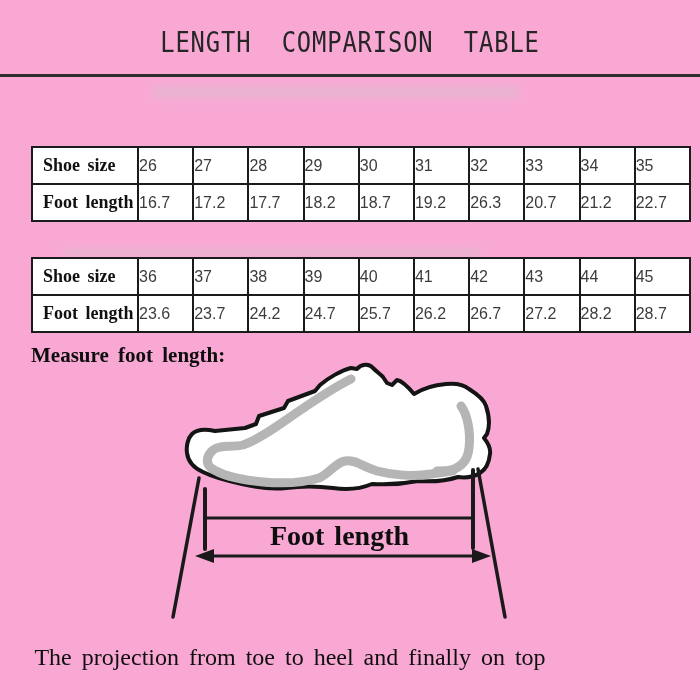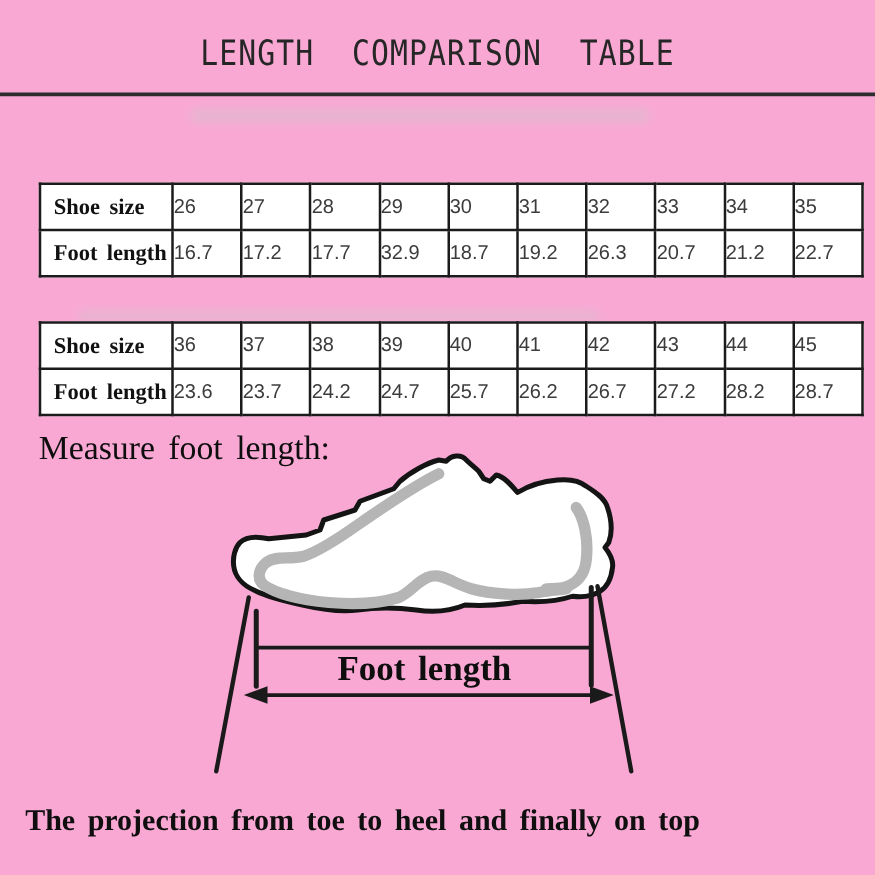--- a/index.html
+++ b/index.html
@@ -37,37 +37,37 @@
     width:106px;text-align:left;padding-left:10px;
     font-family:"Liberation Serif","DejaVu Serif",serif;font-weight:bold;font-size:18px;
     word-spacing:3px;color:#111;white-space:nowrap;
   }
   .size-table td{
     text-align:left;font-family:"Liberation Sans","DejaVu Sans",sans-serif;
     font-size:16px;color:var(--number-text);
   }
   .measure-heading{
     position:absolute;top:343px;left:31px;
-    font-size:27px;font-weight:normal;word-spacing:4px;color:#0e0e0e;white-space:nowrap;
+    font-size:21px;font-weight:bold;word-spacing:4px;color:#0e0e0e;white-space:nowrap;
   }
   svg.diagram{position:absolute;left:0;top:0;width:700px;height:700px;}
   .shoe-outline{fill:#fff;stroke:#141414;stroke-width:4;stroke-linejoin:round;stroke-linecap:round;}
   .inner-gray{fill:none;stroke:var(--shoe-inner-gray);stroke-width:9;stroke-linecap:round;stroke-linejoin:round;}
   .proj{stroke:var(--ink);fill:none;stroke-linecap:round;}
   .w35{stroke-width:3.5}
   .w40{stroke-width:4}
   .w30{stroke-width:3}
   .arrowhead{fill:var(--ink);stroke:none;}
   .foot-length-label{
     position:absolute;left:206px;top:520px;width:267px;text-align:center;
     font-size:28px;font-weight:bold;word-spacing:3px;color:#0e0e0e;white-space:nowrap;
   }
   .footer-caption{
     position:absolute;top:644px;left:0;width:580px;text-align:center;
-    font-size:24px;font-weight:bold;word-spacing:4px;color:#0f0f0f;white-space:nowrap;
+    font-size:24px;font-weight:normal;word-spacing:4px;color:#0f0f0f;white-space:nowrap;
   }
 </style>
 </head>
 <body>
 
 <div class="page">
 
   <h1 class="page-title">LENGTH  COMPARISON  TABLE</h1>
   <div class="title-divider"></div>
   <div class="smudge smudge-1"></div>
@@ -85,21 +85,21 @@
           <td>32</td>
           <td>33</td>
           <td>34</td>
           <td>35</td>
         </tr>
         <tr>
           <th>Foot length</th>
           <td>16.7</td>
           <td>17.2</td>
           <td>17.7</td>
-          <td>32.9</td>
+          <td>18.2</td>
           <td>18.7</td>
           <td>19.2</td>
           <td>26.3</td>
           <td>20.7</td>
           <td>21.2</td>
           <td>22.7</td>
         </tr>
       </tbody>
   </table>
 

